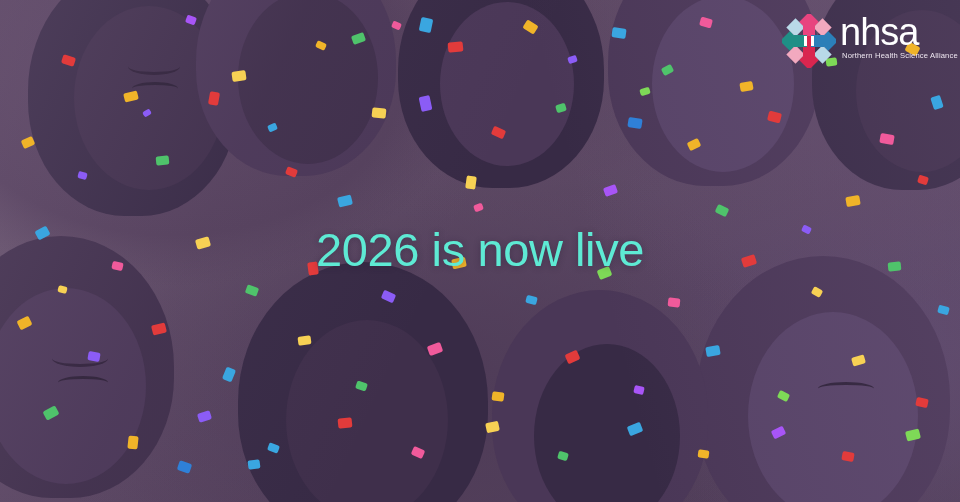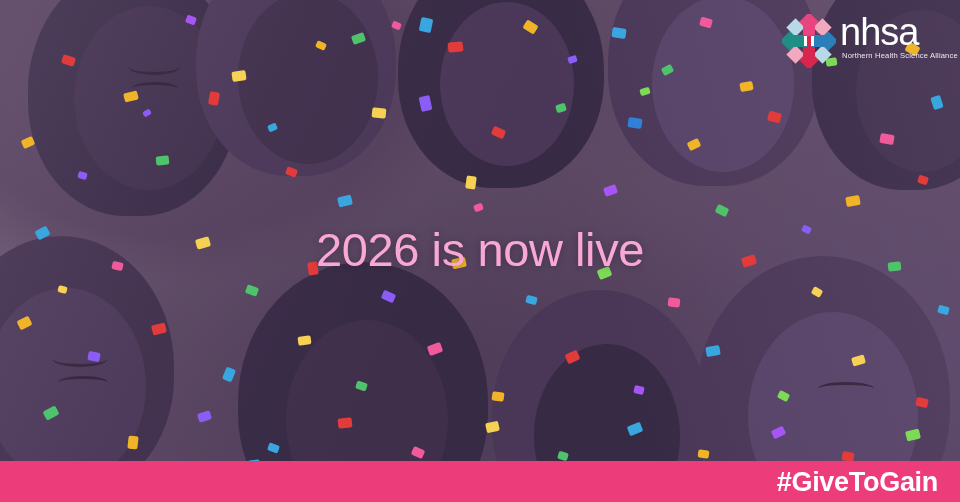--- a/index.html
+++ b/index.html
@@ -85,21 +85,21 @@
     letter-spacing: -0.6px;
     line-height: 1.0;
     text-shadow: 0 1px 6px rgba(35,22,45,0.35);
   }
   .subhead {
     position: absolute;
     left: 0;
     right: 0;
     top: 226px;
     text-align: center;
-    color: #f9a8d4;
+    color: #5eead4;
     font-size: 47px;
     font-weight: normal;
     letter-spacing: -0.4px;
     line-height: 1.0;
     text-shadow: 0 1px 6px rgba(35,22,45,0.35);
   }
 
   
   .logo {
     position: absolute;
@@ -306,17 +306,14 @@
         <rect x="12" y="21" width="13" height="12" fill="#1f8f86"></rect>
         <rect x="29" y="21" width="13" height="12" fill="#2b7fb8"></rect>
         <rect x="22" y="22" width="10" height="10" fill="#ffffff"></rect>
         <rect x="25" y="22" width="4" height="10" fill="#d9264f"></rect>
       </svg>
     </div>
     <div class="logo-word">nhsa</div>
     <div class="logo-tag">Northern Health Science Alliance</div>
   </div>
 
-  <div class="footer-bar">
-    <div class="hashtag">#GiveToGain</div>
-  </div>
 
 </div>
 
 </body></html>

